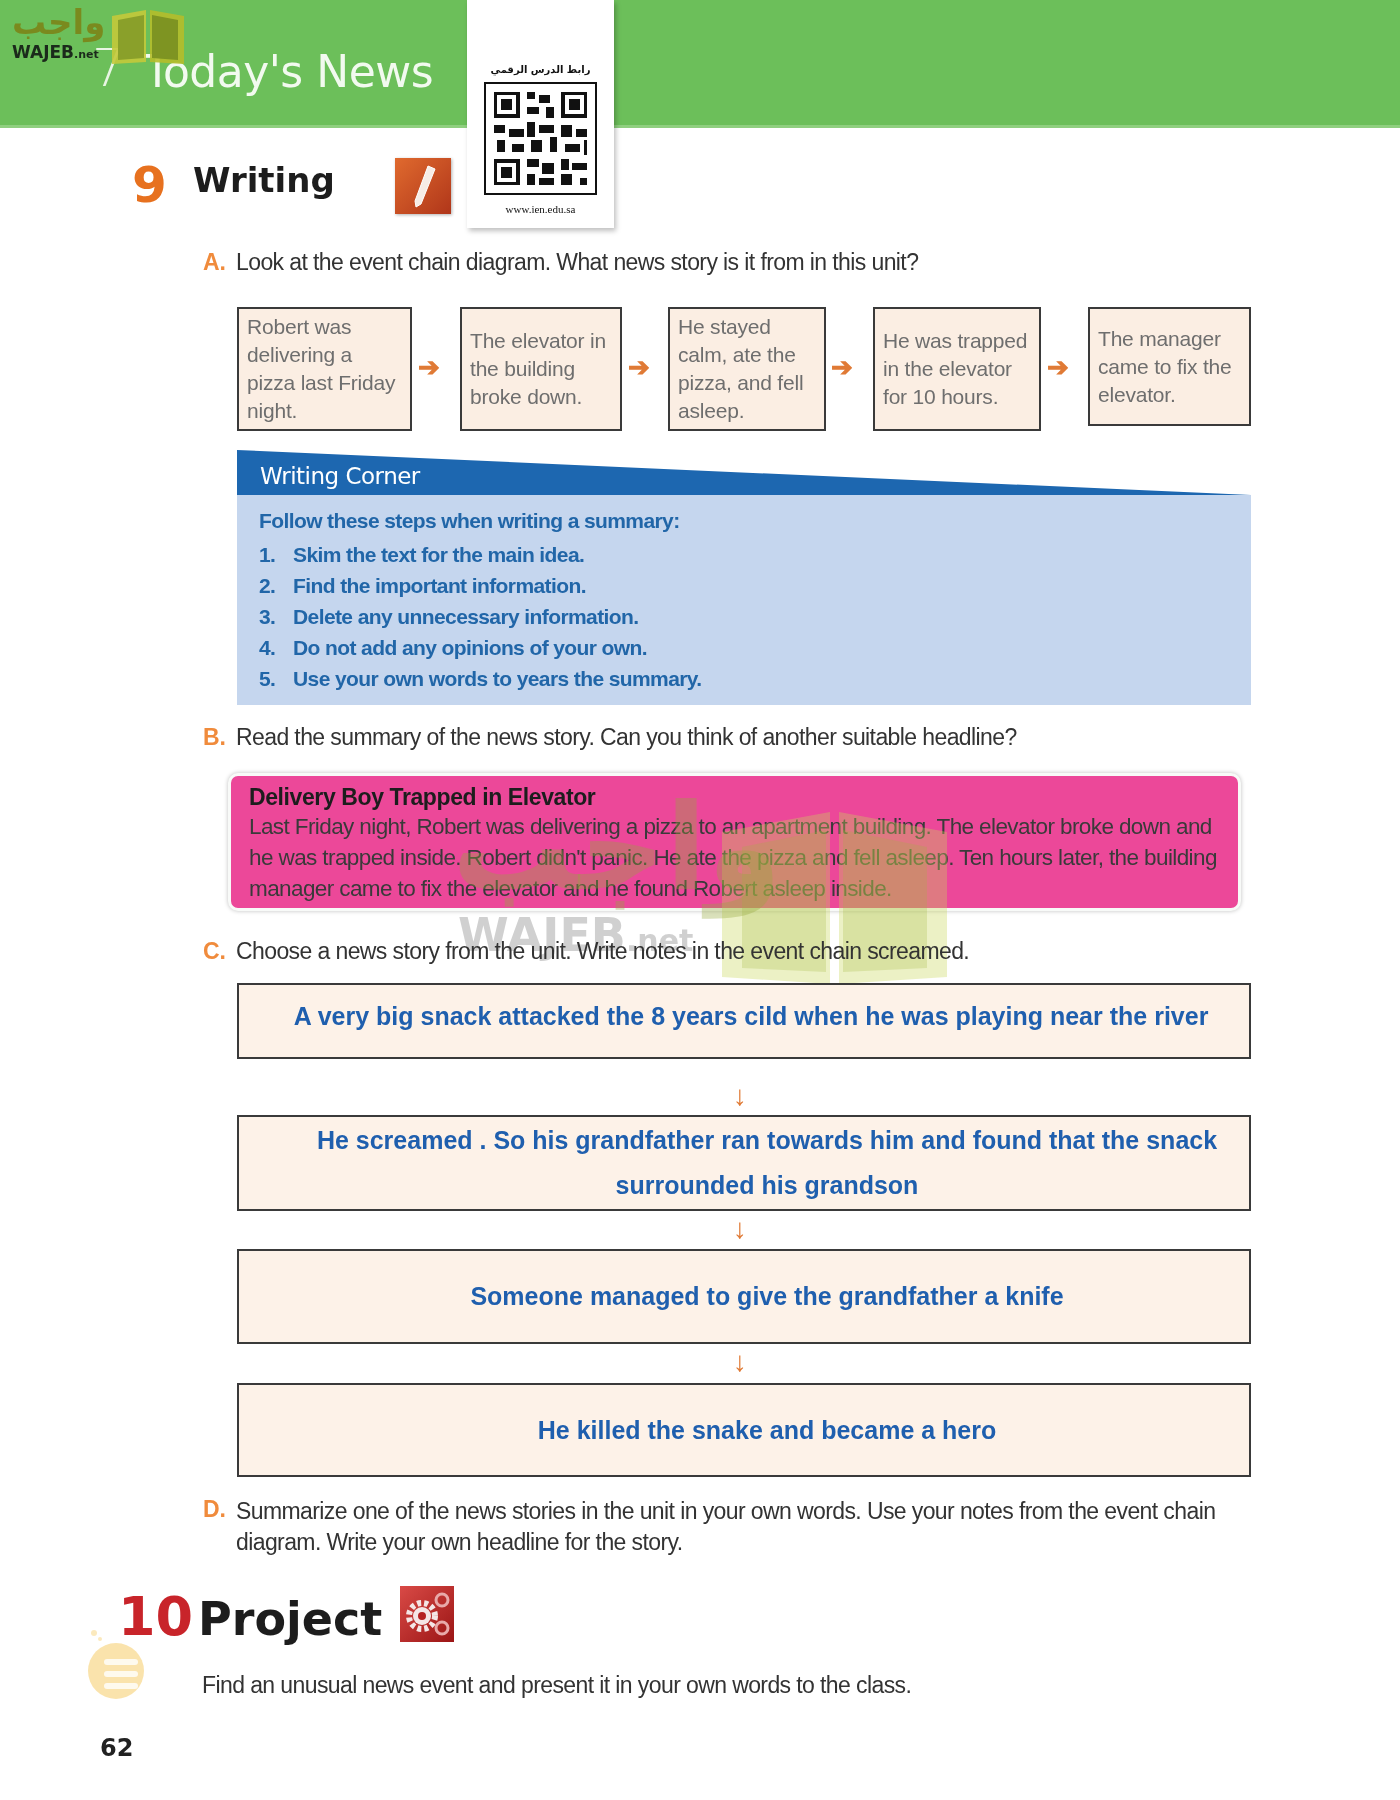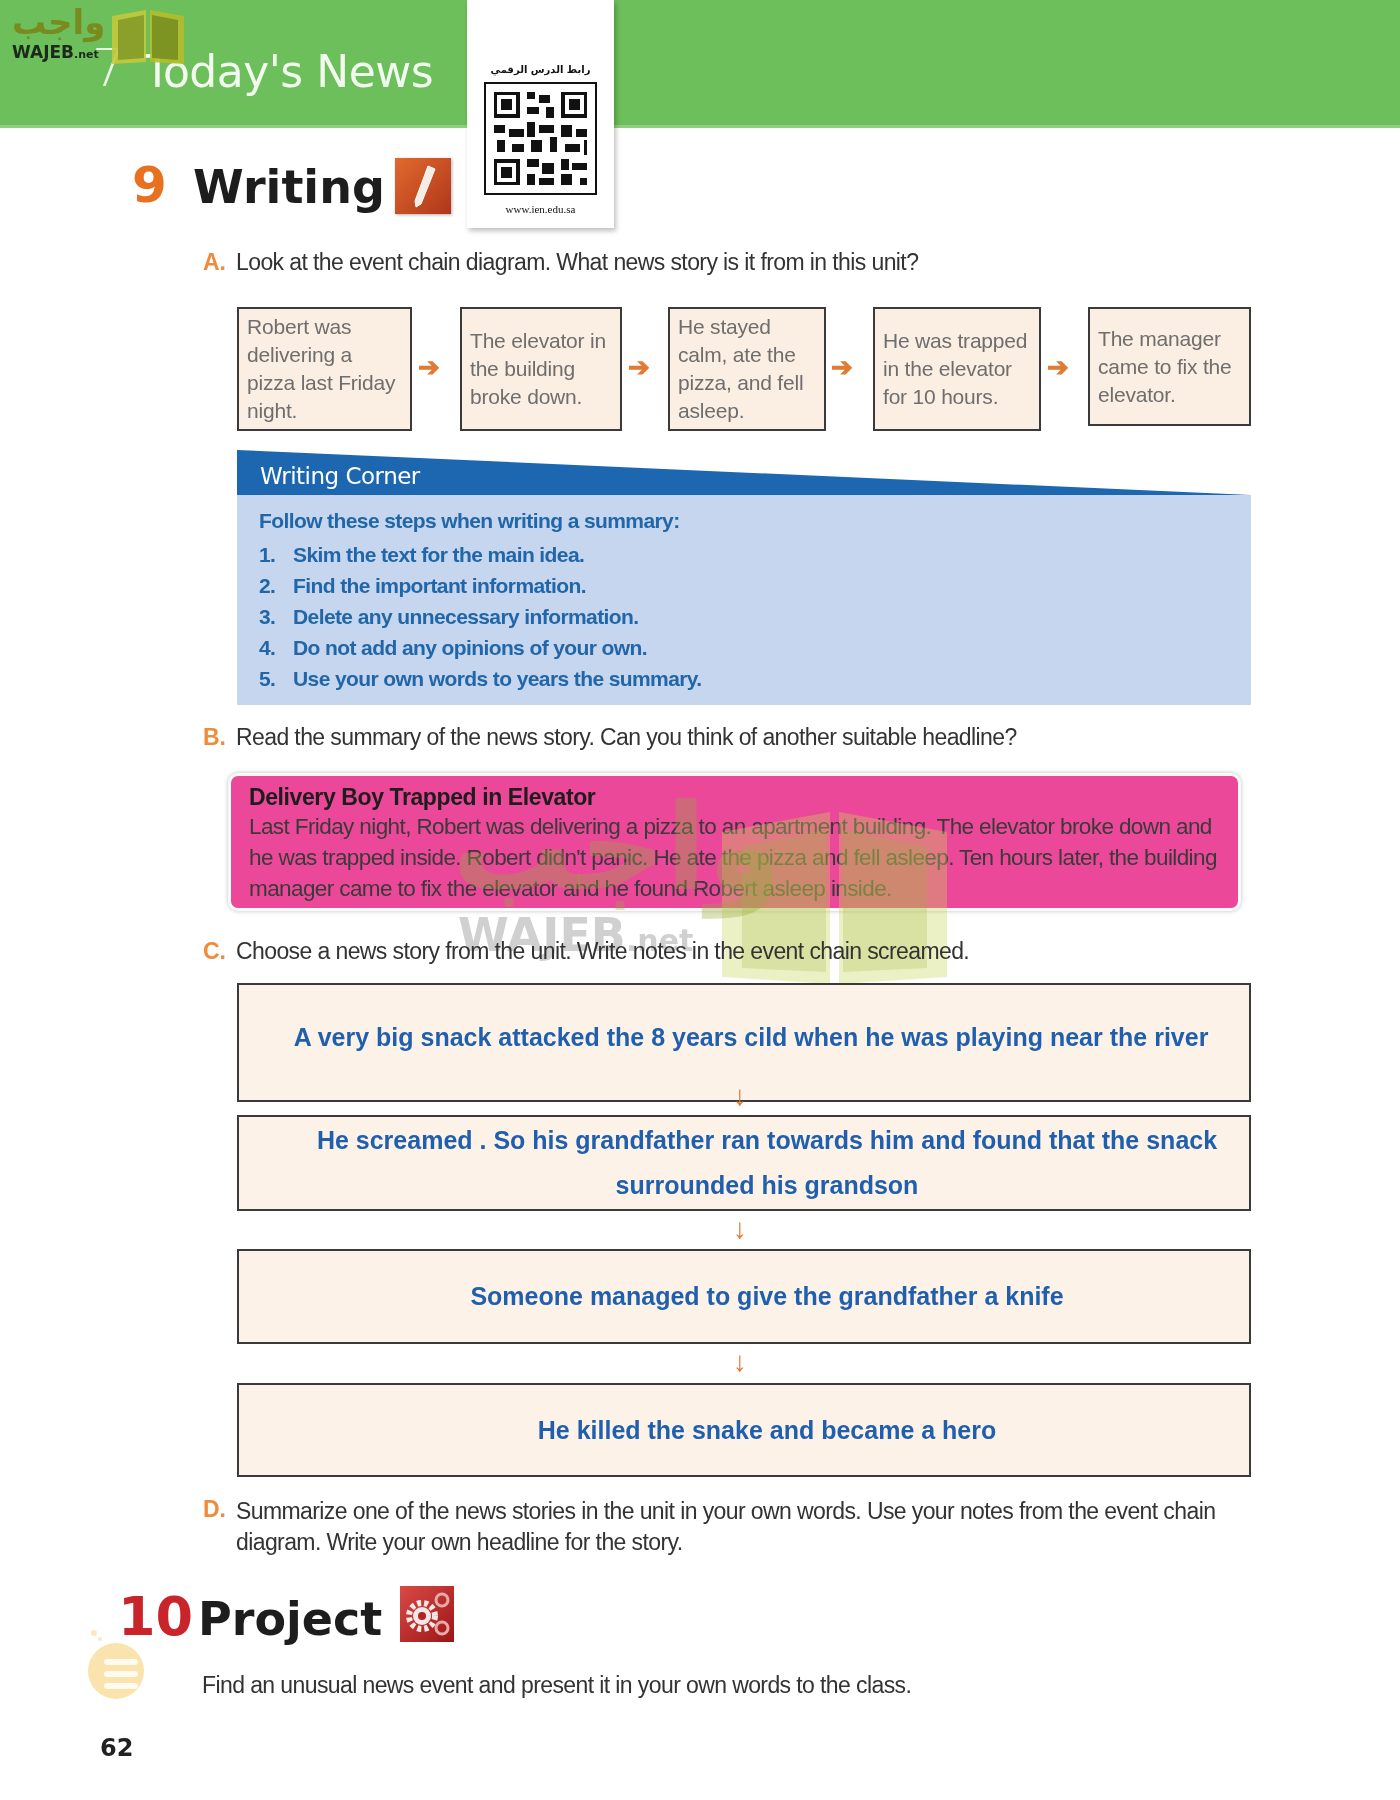--- a/index.html
+++ b/index.html
@@ -20,21 +20,21 @@
   .qr-card { left:467px; top:0; width:147px; height:228px; background:#ffffff;
              box-shadow:2px 3px 5px rgba(0,0,0,0.25); }
   .qr-caption { left:0; top:64px; width:147px; text-align:center; font-size:10px; font-weight:bold; color:#111; font-family:"DejaVu Sans", sans-serif; direction:rtl; }
   .qr-code { left:17px; top:82px; width:113px; height:113px; border:2px solid #111; box-sizing:border-box; background:#fff; }
   .qr-url { left:0; top:203px; width:147px; text-align:center; font-size:11px; color:#111; font-family:"Liberation Serif", serif; }
 
   
   .sec-num { font-family:"DejaVu Sans", sans-serif; font-weight:bold; }
   .sec-title { font-family:"DejaVu Sans", sans-serif; font-weight:bold; color:#1d1d1d; }
   .writing-num { left:132px; top:156px; font-size:50px; color:#e7711f; }
-  .writing-title { left:193px; top:160px; font-size:46px; }
+  .writing-title { left:193px; top:160px; font-size:34px; }
   .pencil-icon { left:395px; top:158px; width:56px; height:56px; background:linear-gradient(135deg,#e06a2e,#b0361a); box-shadow:1px 1px 3px rgba(0,0,0,0.3); }
 
   .q-letter { font-size:23px; font-weight:bold; color:#f08b3c; }
   .q-text { font-size:23px; color:#333; letter-spacing:-0.6px; }
   .question { display:flex; gap:10px; }
 
   
   .chain-box { background:#fbeee3; border:2px solid #3a3a3a; box-sizing:border-box; padding:6px 8px;
                font-size:21px; line-height:28px; color:#6e6e6e; letter-spacing:-0.2px;
                display:flex; align-items:center; }
@@ -197,21 +197,21 @@
   <path d="M121 18 L205 35 L205 156 L121 160 Z" fill="rgba(160,185,60,0.25)"></path>
 </svg>
 <div class="abs wm-ar">واجب</div>
 <div class="abs wm-en"><span>WAJEB</span><span style="font-size:30px;">.net</span></div>
 
 <div class="abs question" style="left:203px; top:938px;">
   <span class="q-letter">C.</span>
   <span class="q-text">Choose a news story from the unit. Write notes in the event chain screamed.</span>
 </div>
 
-<div class="abs answer-box" style="top:983px; height:119px; padding-bottom:10px;padding-left:28px;">A very big snack attacked the 8 years cild when he was playing near the river</div>
+<div class="abs answer-box" style="top:983px; height:76px; padding-bottom:10px;padding-left:28px;">A very big snack attacked the 8 years cild when he was playing near the river</div>
 <div class="abs down-arrow" style="top:1080px;">↓</div>
 <div class="abs answer-box" style="top:1115px; height:96px; padding-left:60px;">He screamed . So his grandfather ran towards him and found that the snack surrounded his grandson</div>
 <div class="abs down-arrow" style="top:1213px;">↓</div>
 <div class="abs answer-box" style="top:1249px; height:95px; padding-left:60px;">Someone managed to give the grandfather a knife</div>
 <div class="abs down-arrow" style="top:1346px;">↓</div>
 <div class="abs answer-box" style="top:1383px; height:94px; padding-left:60px;">He killed the snake and became a hero</div>
 
 <div class="abs question" style="left:203px; top:1496px; width:1050px;">
   <span class="q-letter">D.</span>
   <span class="q-text" style="line-height:31px;">Summarize one of the news stories in the unit in your own words. Use your notes from the event chain diagram. Write your own headline for the story.</span>

